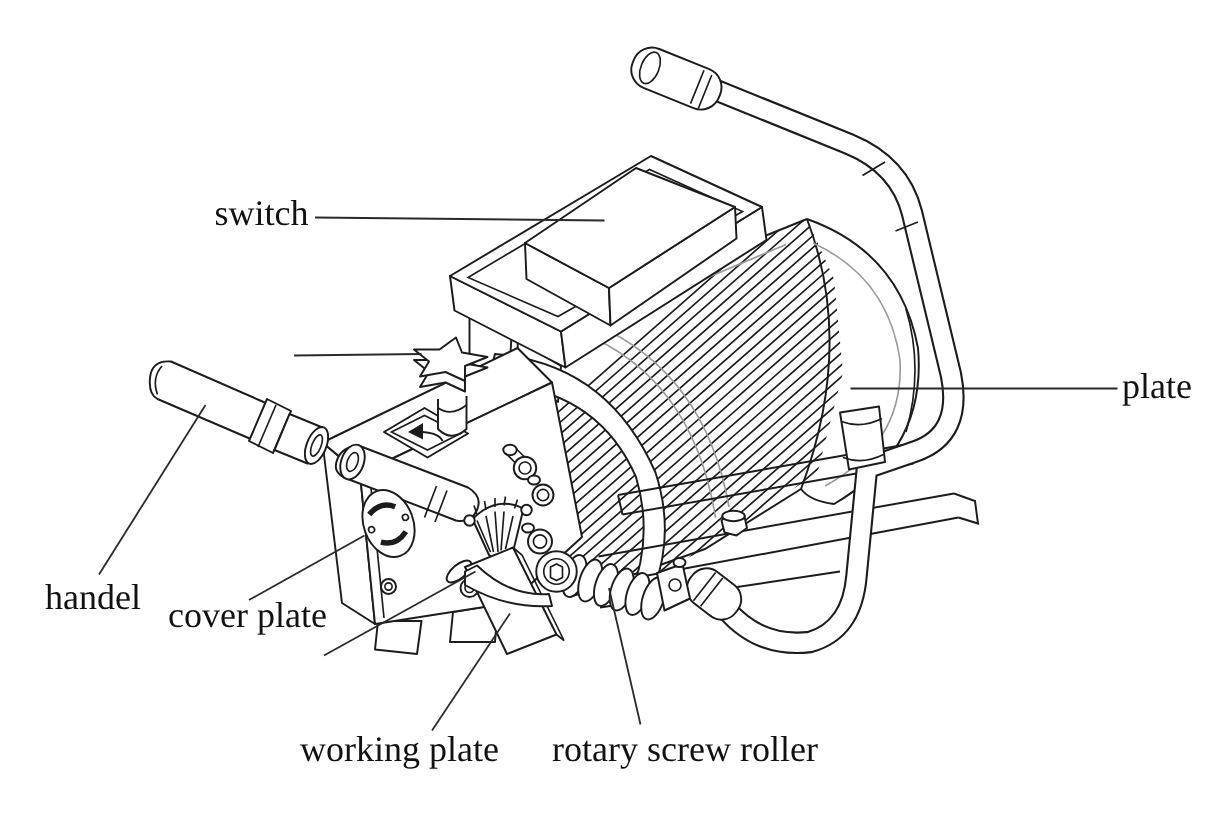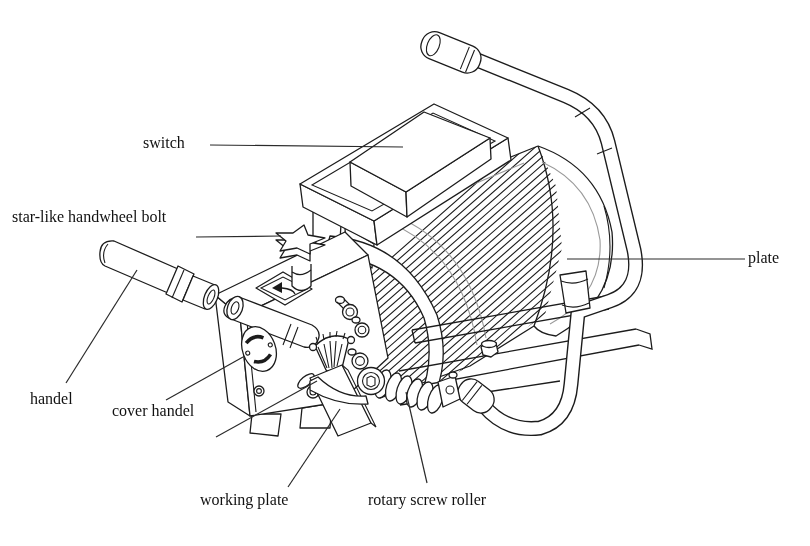--- a/index.html
+++ b/index.html
@@ -1,19 +1,19 @@
 <!DOCTYPE html>
 <html><head>
 <meta charset="utf-8">
 <style>
   html,body{margin:0;padding:0;background:#fff;}
   #stage{position:relative;width:810px;height:546px;background:#fff;overflow:hidden;
          font-family:"Liberation Serif",serif;}
   #art{position:absolute;left:0;top:0;}
-  .lbl{position:absolute;font-size:16px;line-height:22px;color:#111;white-space:nowrap;}
+  .lbl{position:absolute;font-size:24px;line-height:22px;color:#111;white-space:nowrap;}
   .ln{stroke:#1c1c1c;stroke-width:1.3;fill:none;}
   .fill{fill:#fff;stroke:#1c1c1c;stroke-width:1.3;stroke-linejoin:round;}
   .thin{stroke:#1c1c1c;stroke-width:1.1;fill:none;}
   .gray{stroke:#9a9a9a;stroke-width:1.1;fill:none;}
   .leader{stroke:#2a2a2a;stroke-width:1.2;fill:none;}
 </style>
 </head>
 <body>
 
 <div id="stage">
@@ -210,20 +210,19 @@
     <line class="leader" x1="567" y1="259" x2="745" y2="259"></line>
     <line class="leader" x1="137" y1="270" x2="66" y2="383"></line>
     <line class="leader" x1="166" y1="400" x2="243" y2="357"></line>
     <line class="leader" x1="216" y1="437" x2="317" y2="381"></line>
     <line class="leader" x1="288" y1="487" x2="340" y2="409"></line>
     <line class="leader" x1="427" y1="483" x2="406" y2="392"></line>
   </g>
 </svg>
 
 <div class="lbl" style="left:143px;top:132px">switch</div>
-<div class="lbl" style="left:12px;top:206px">star-like handwheel bolt</div>
 <div class="lbl" style="left:748px;top:247px">plate</div>
 <div class="lbl" style="left:30px;top:388px">handel</div>
-<div class="lbl" style="left:112px;top:400px">cover handel</div>
+<div class="lbl" style="left:112px;top:400px">cover plate</div>
 <div class="lbl" style="left:368px;top:489px">rotary screw roller</div>
 <div class="lbl" style="left:200px;top:489px">working plate</div>
 
 </div>
 
 </body></html>

